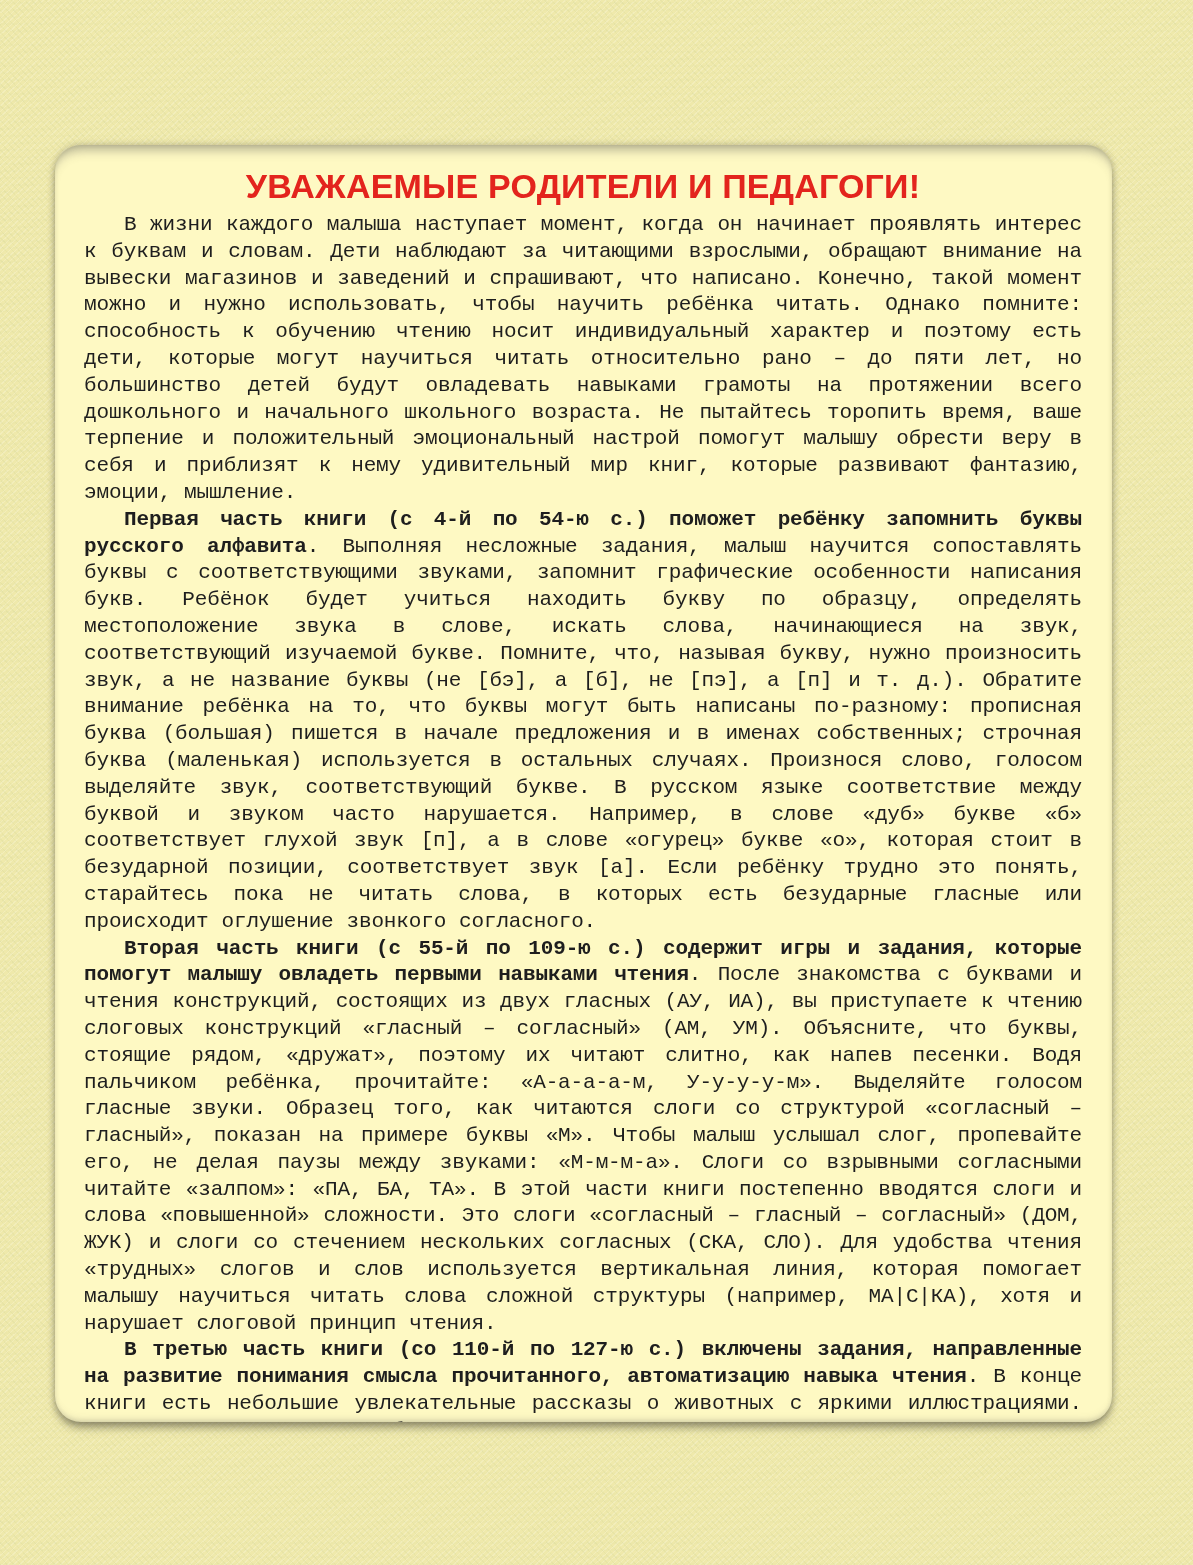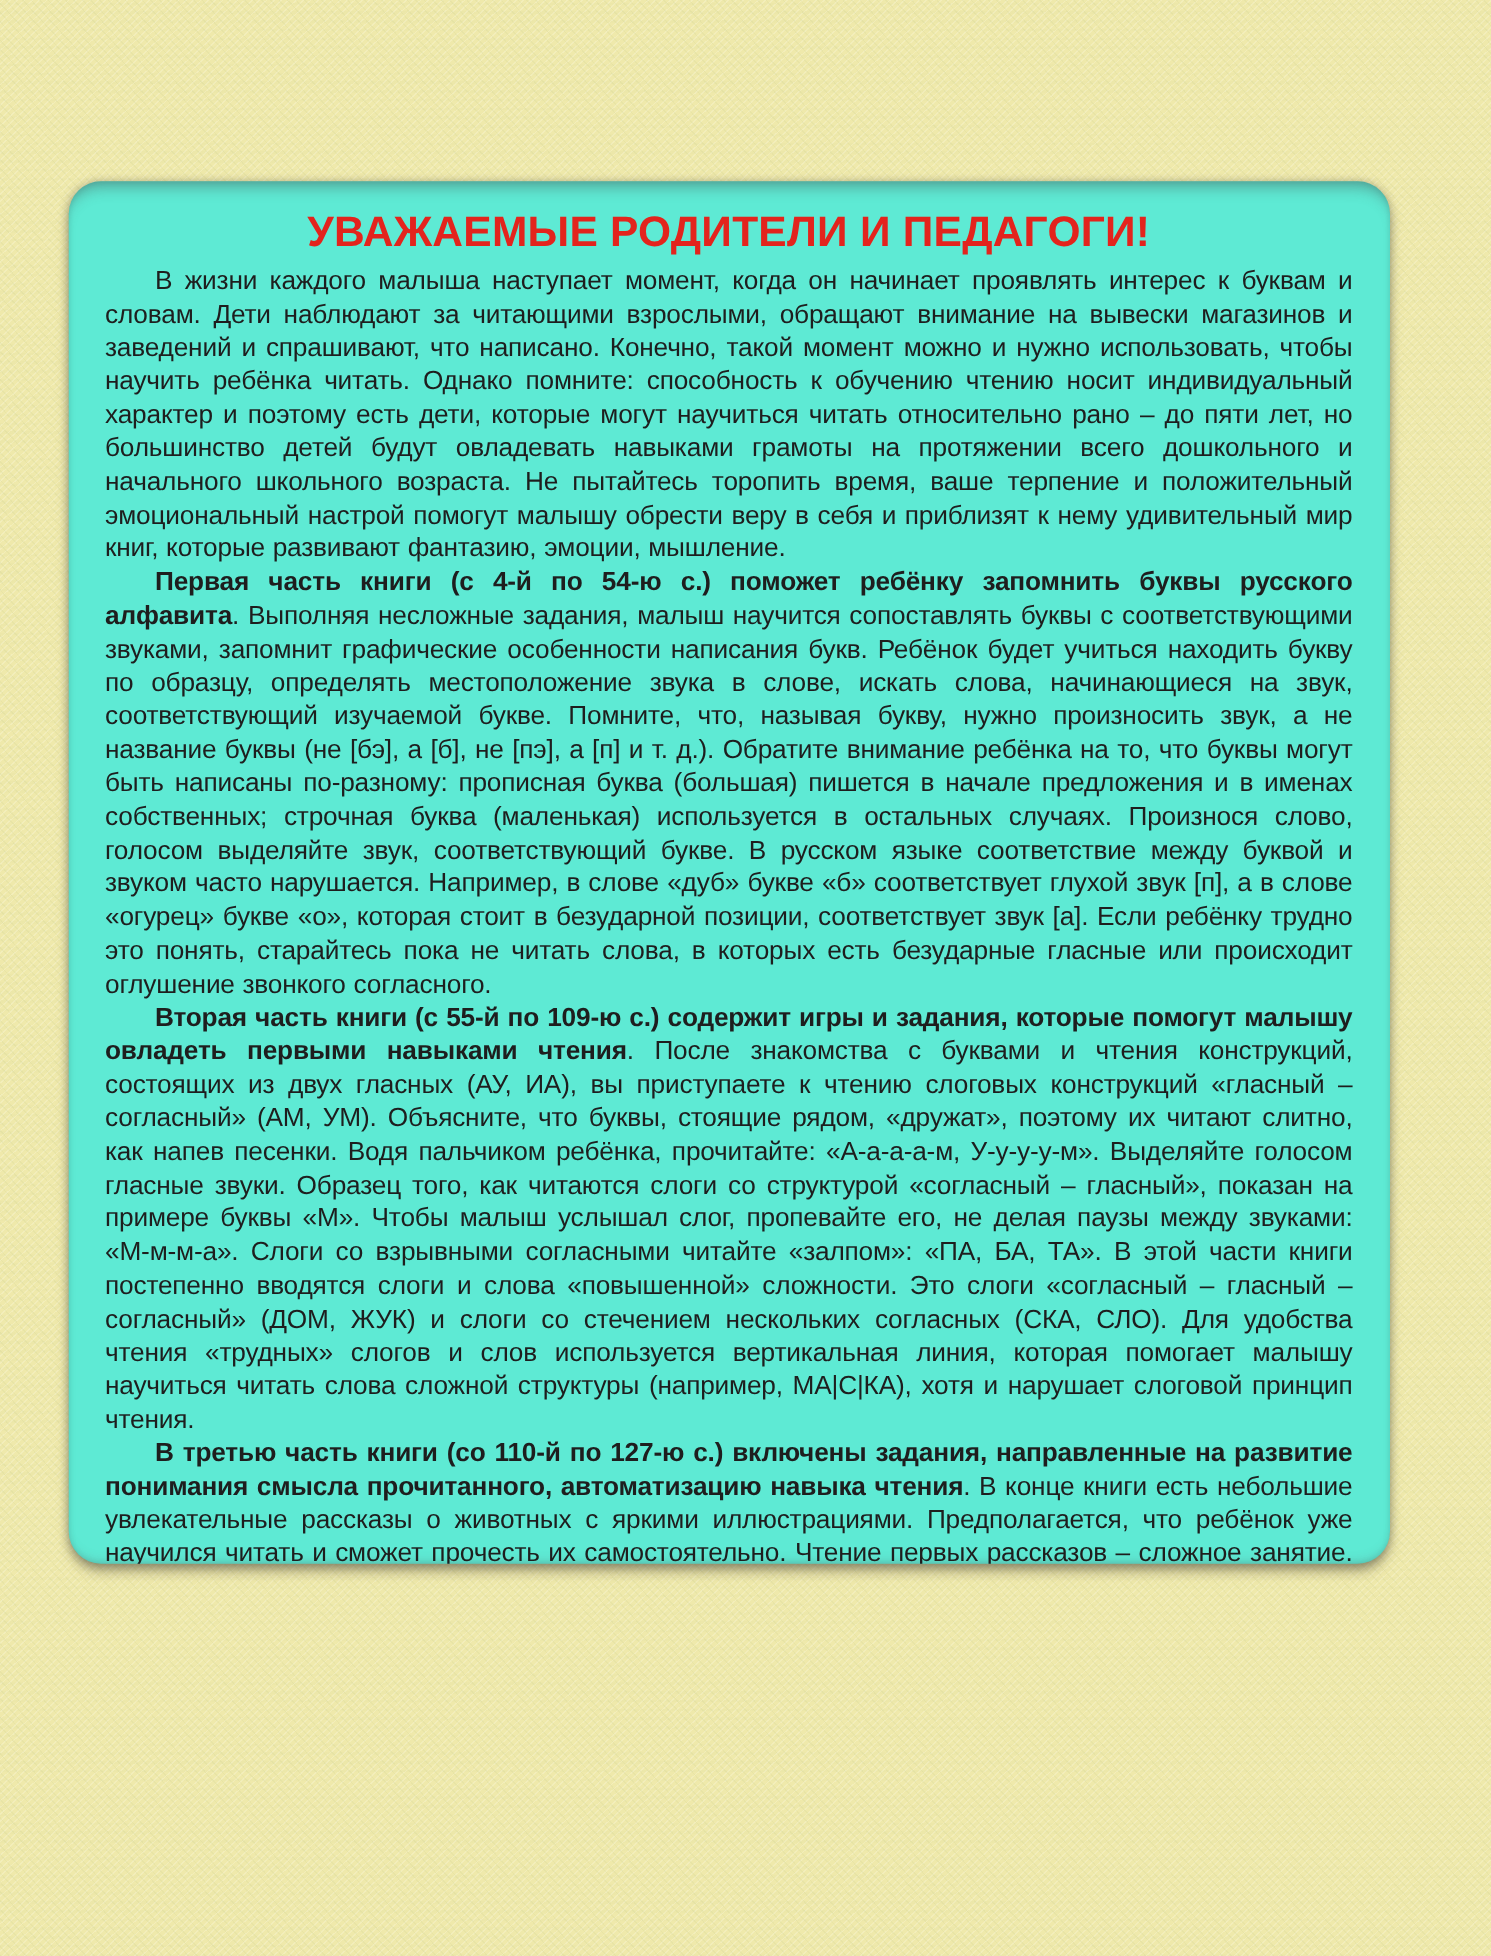--- a/index.html
+++ b/index.html
@@ -17,23 +17,23 @@
       repeating-linear-gradient(47deg, rgba(170,185,120,0.10) 0 1px, rgba(0,0,0,0) 1px 5px),
       repeating-linear-gradient(-43deg, rgba(255,255,243,0.22) 0 1px, rgba(0,0,0,0) 1px 4px),
       repeating-linear-gradient(0deg, rgba(205,210,150,0.08) 0 2px, rgba(0,0,0,0) 2px 7px);
     position: relative;
   }
   .panel {
     position: absolute;
     left: 55px;
     top: 145px;
     width: 1057px;
-    height: 1106px;
+    height: 1277px;
     box-sizing: border-box;
-    background: #5eead4;
+    background: #fef9c3;
     border-radius: 26px;
     padding: 14px 30px 10px 29px;
     box-shadow:
       0 7px 10px -2px rgba(98, 96, 74, 0.65),
       0 0 7px rgba(120, 118, 95, 0.45),
       inset 0 12px 12px -8px rgba(70, 70, 70, 0.45),
       inset 0 -7px 9px -7px rgba(90, 90, 90, 0.35),
       inset 0 0 5px rgba(0, 0, 0, 0.08);
     overflow: hidden;
   }
@@ -49,20 +49,21 @@
   }
   .body-text p.para {
     margin: 0;
     color: #1e1e1e;
     font-size: 21px;
     line-height: 26.8px;
     letter-spacing: -0.15px;
     text-align: justify;
     text-indent: 40px;
     word-spacing: 0.5px;
+    font-family: Liberation Mono, monospace;
   }
   .body-text p.para b.lead {
     font-weight: bold;
   }
   p.closing {
     margin: 0;
     color: #1e1e1e;
     font-size: 21px;
     line-height: 26.8px;
     font-weight: normal;

